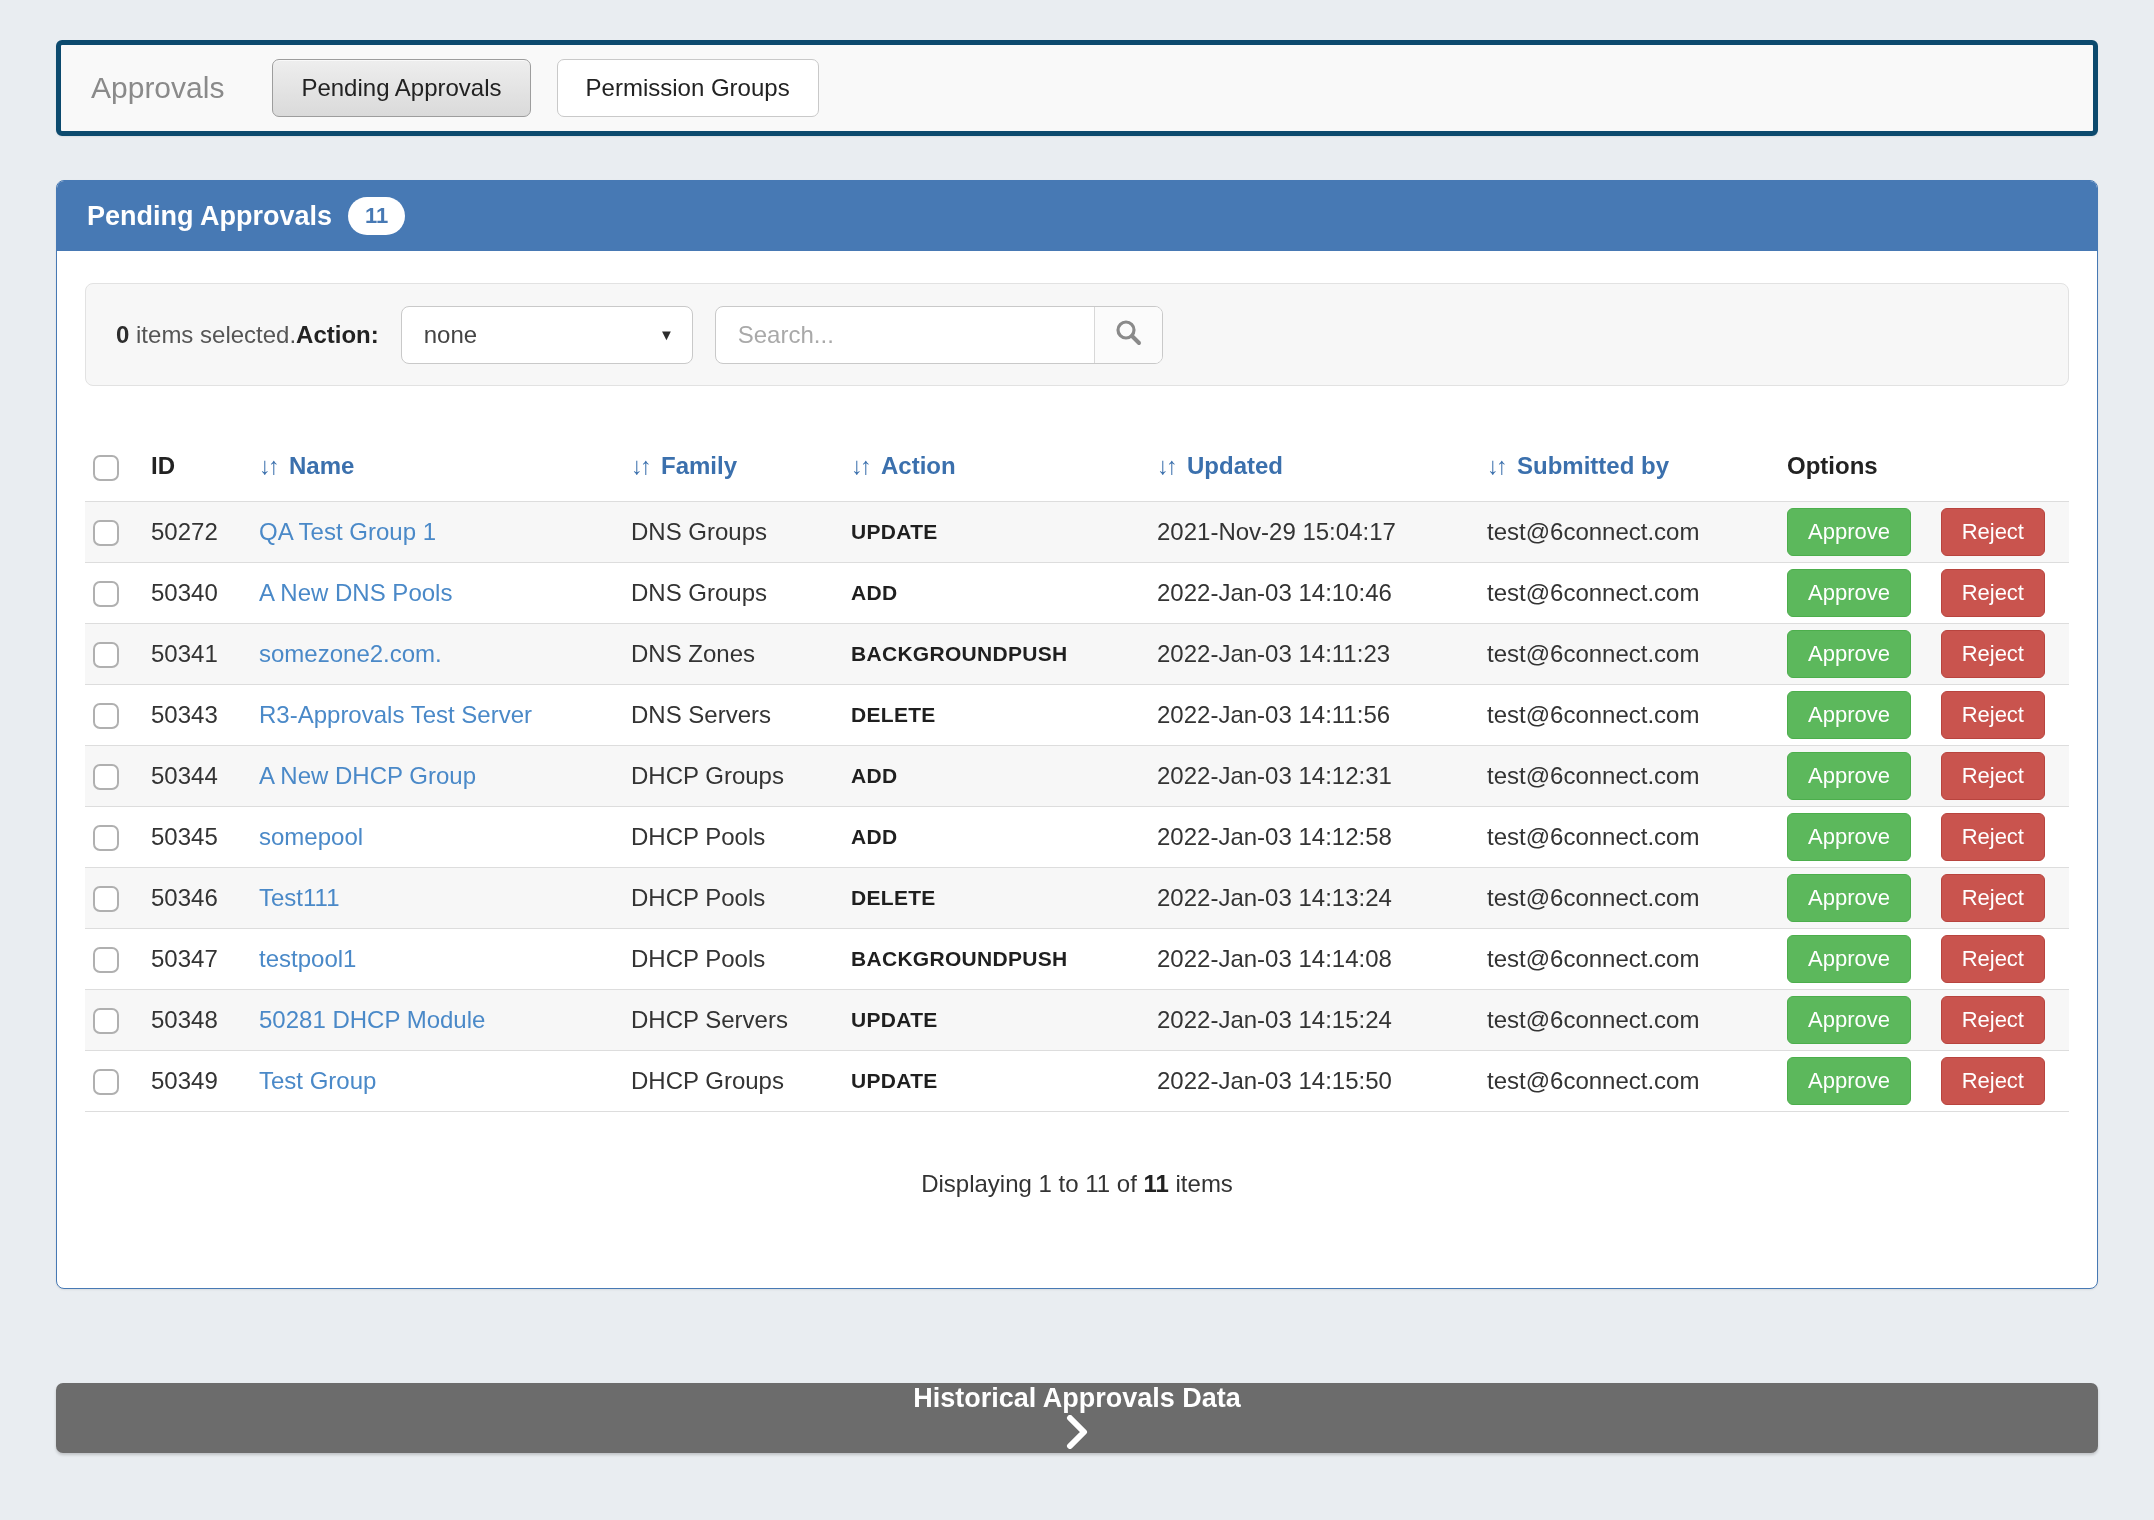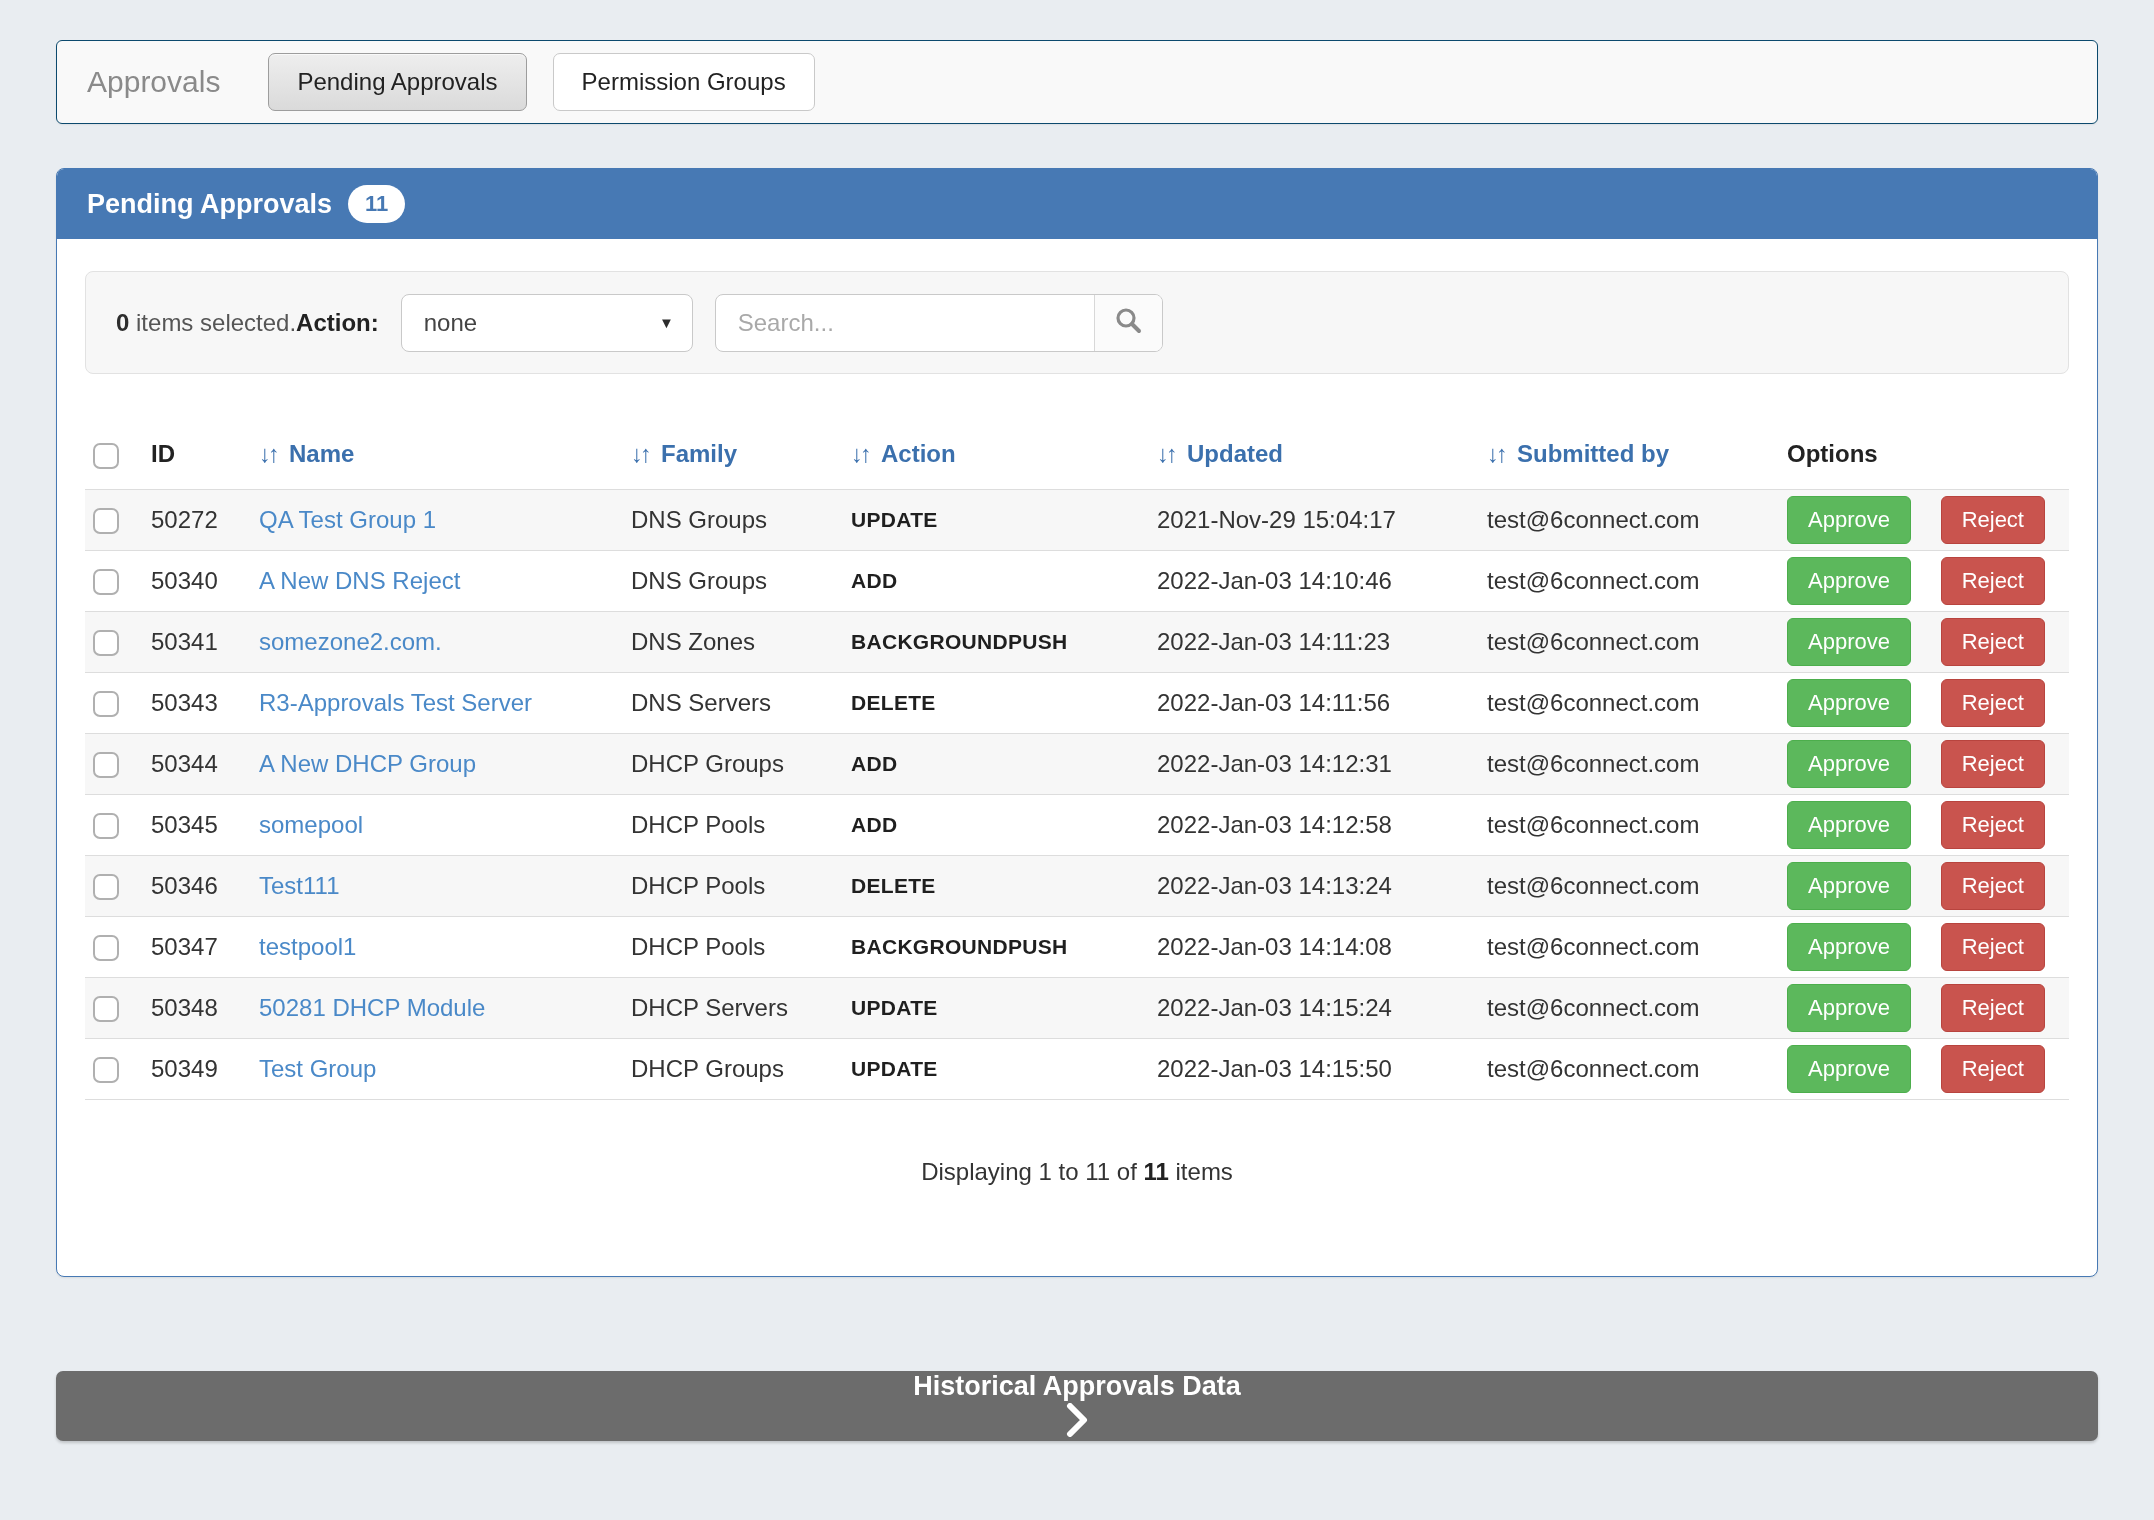--- a/index.html
+++ b/index.html
@@ -8,23 +8,23 @@
     width:2154px; height:1520px;
     background:#e9edf1;
     font-family:"Liberation Sans","DejaVu Sans",sans-serif;
     color:#333;
     padding:40px 56px;
   }
 
   
   .topbar {
     background:#f9f9f9;
-    border:1px solid #0c4a6e;
+    border:5px solid #0c4a6e;
     border-radius:6px;
-    height:84px;
+    height:96px;
     display:flex; align-items:center;
     padding:0 30px;
     box-shadow:0 1px 2px rgba(0,0,0,.06);
     margin-bottom:44px;
   }
   .topbar-title { font-size:30px; color:#8a8a8a; margin-right:48px; }
   .tab-btn {
     font-size:24px; color:#222;
     height:58px; padding:0 28px;
     border-radius:7px; margin-right:26px;
@@ -217,21 +217,21 @@
     <td>2021-Nov-29 15:04:17</td>
     <td>test@6connect.com</td>
     <td>
       <button class="btn approve">Approve</button>
       <button class="btn reject">Reject</button>
     </td>
   </tr>
           <tr class="row">
     <td><span class="checkbox"></span></td>
     <td>50340</td>
-    <td><a class="name-link">A New DNS Reject</a></td>
+    <td><a class="name-link">A New DNS Pools</a></td>
     <td>DNS Groups</td>
     <td class="action-cell">ADD</td>
     <td>2022-Jan-03 14:10:46</td>
     <td>test@6connect.com</td>
     <td>
       <button class="btn approve">Approve</button>
       <button class="btn reject">Reject</button>
     </td>
   </tr>
           <tr class="row">

